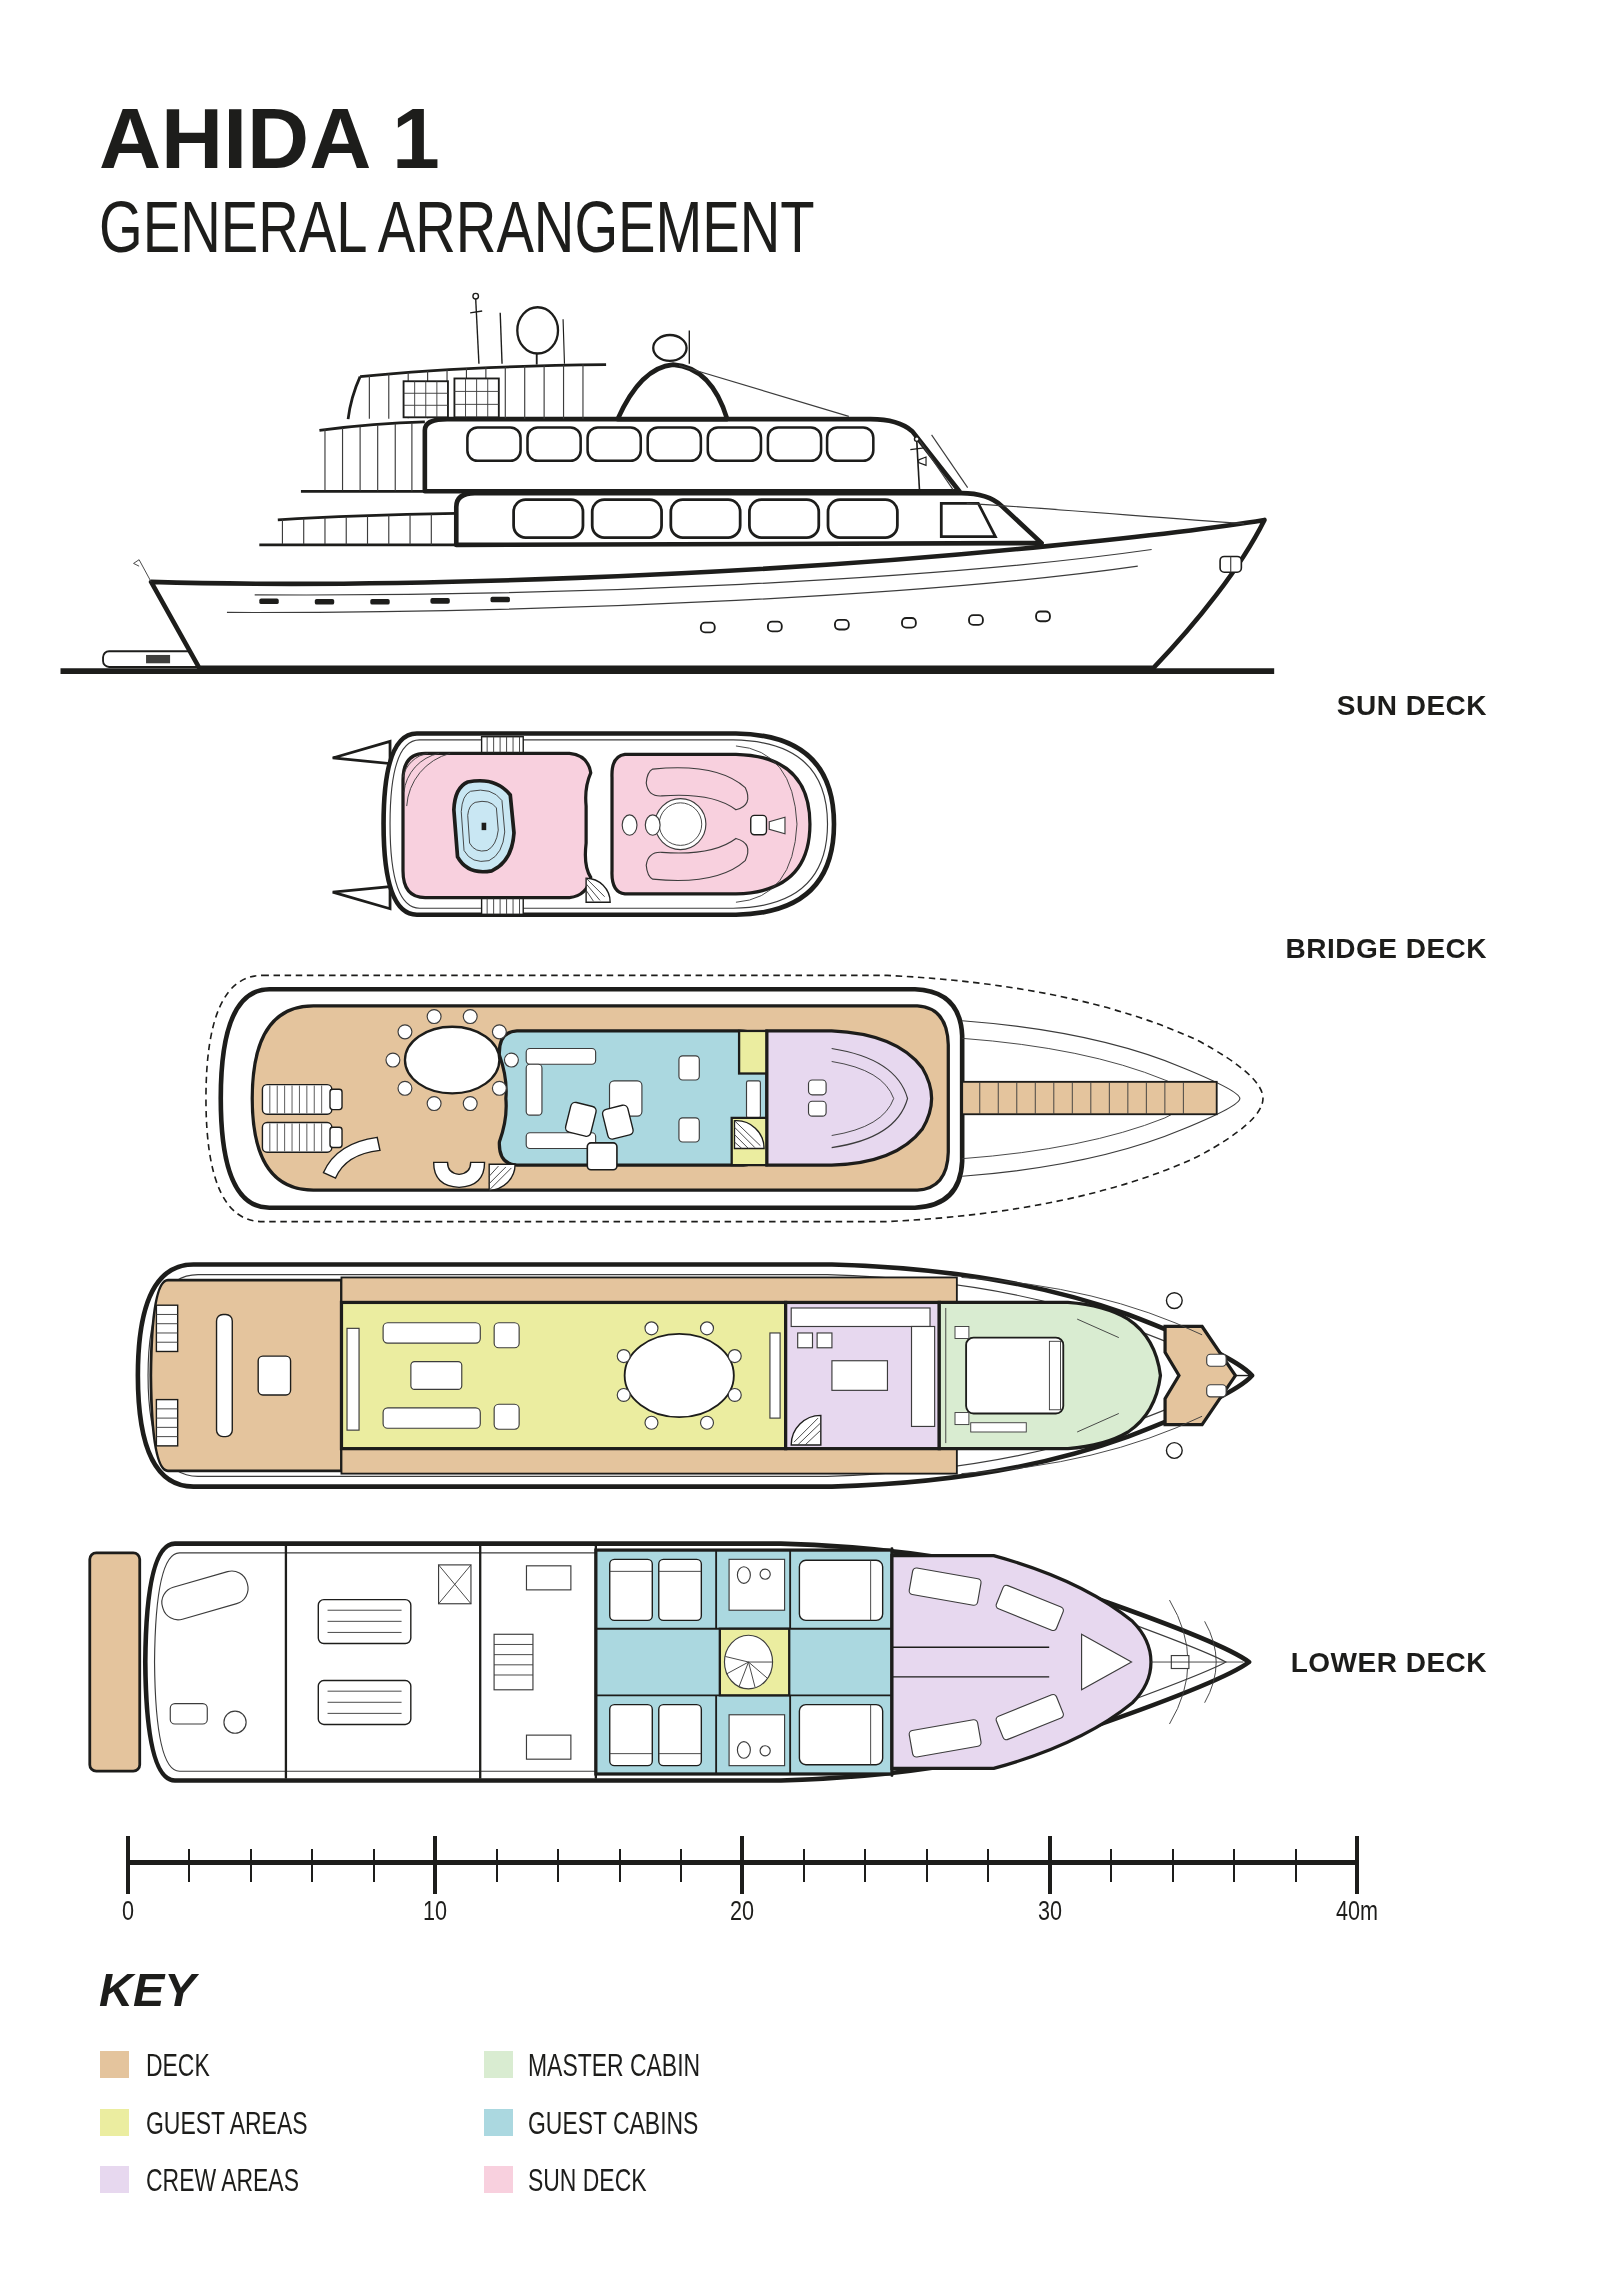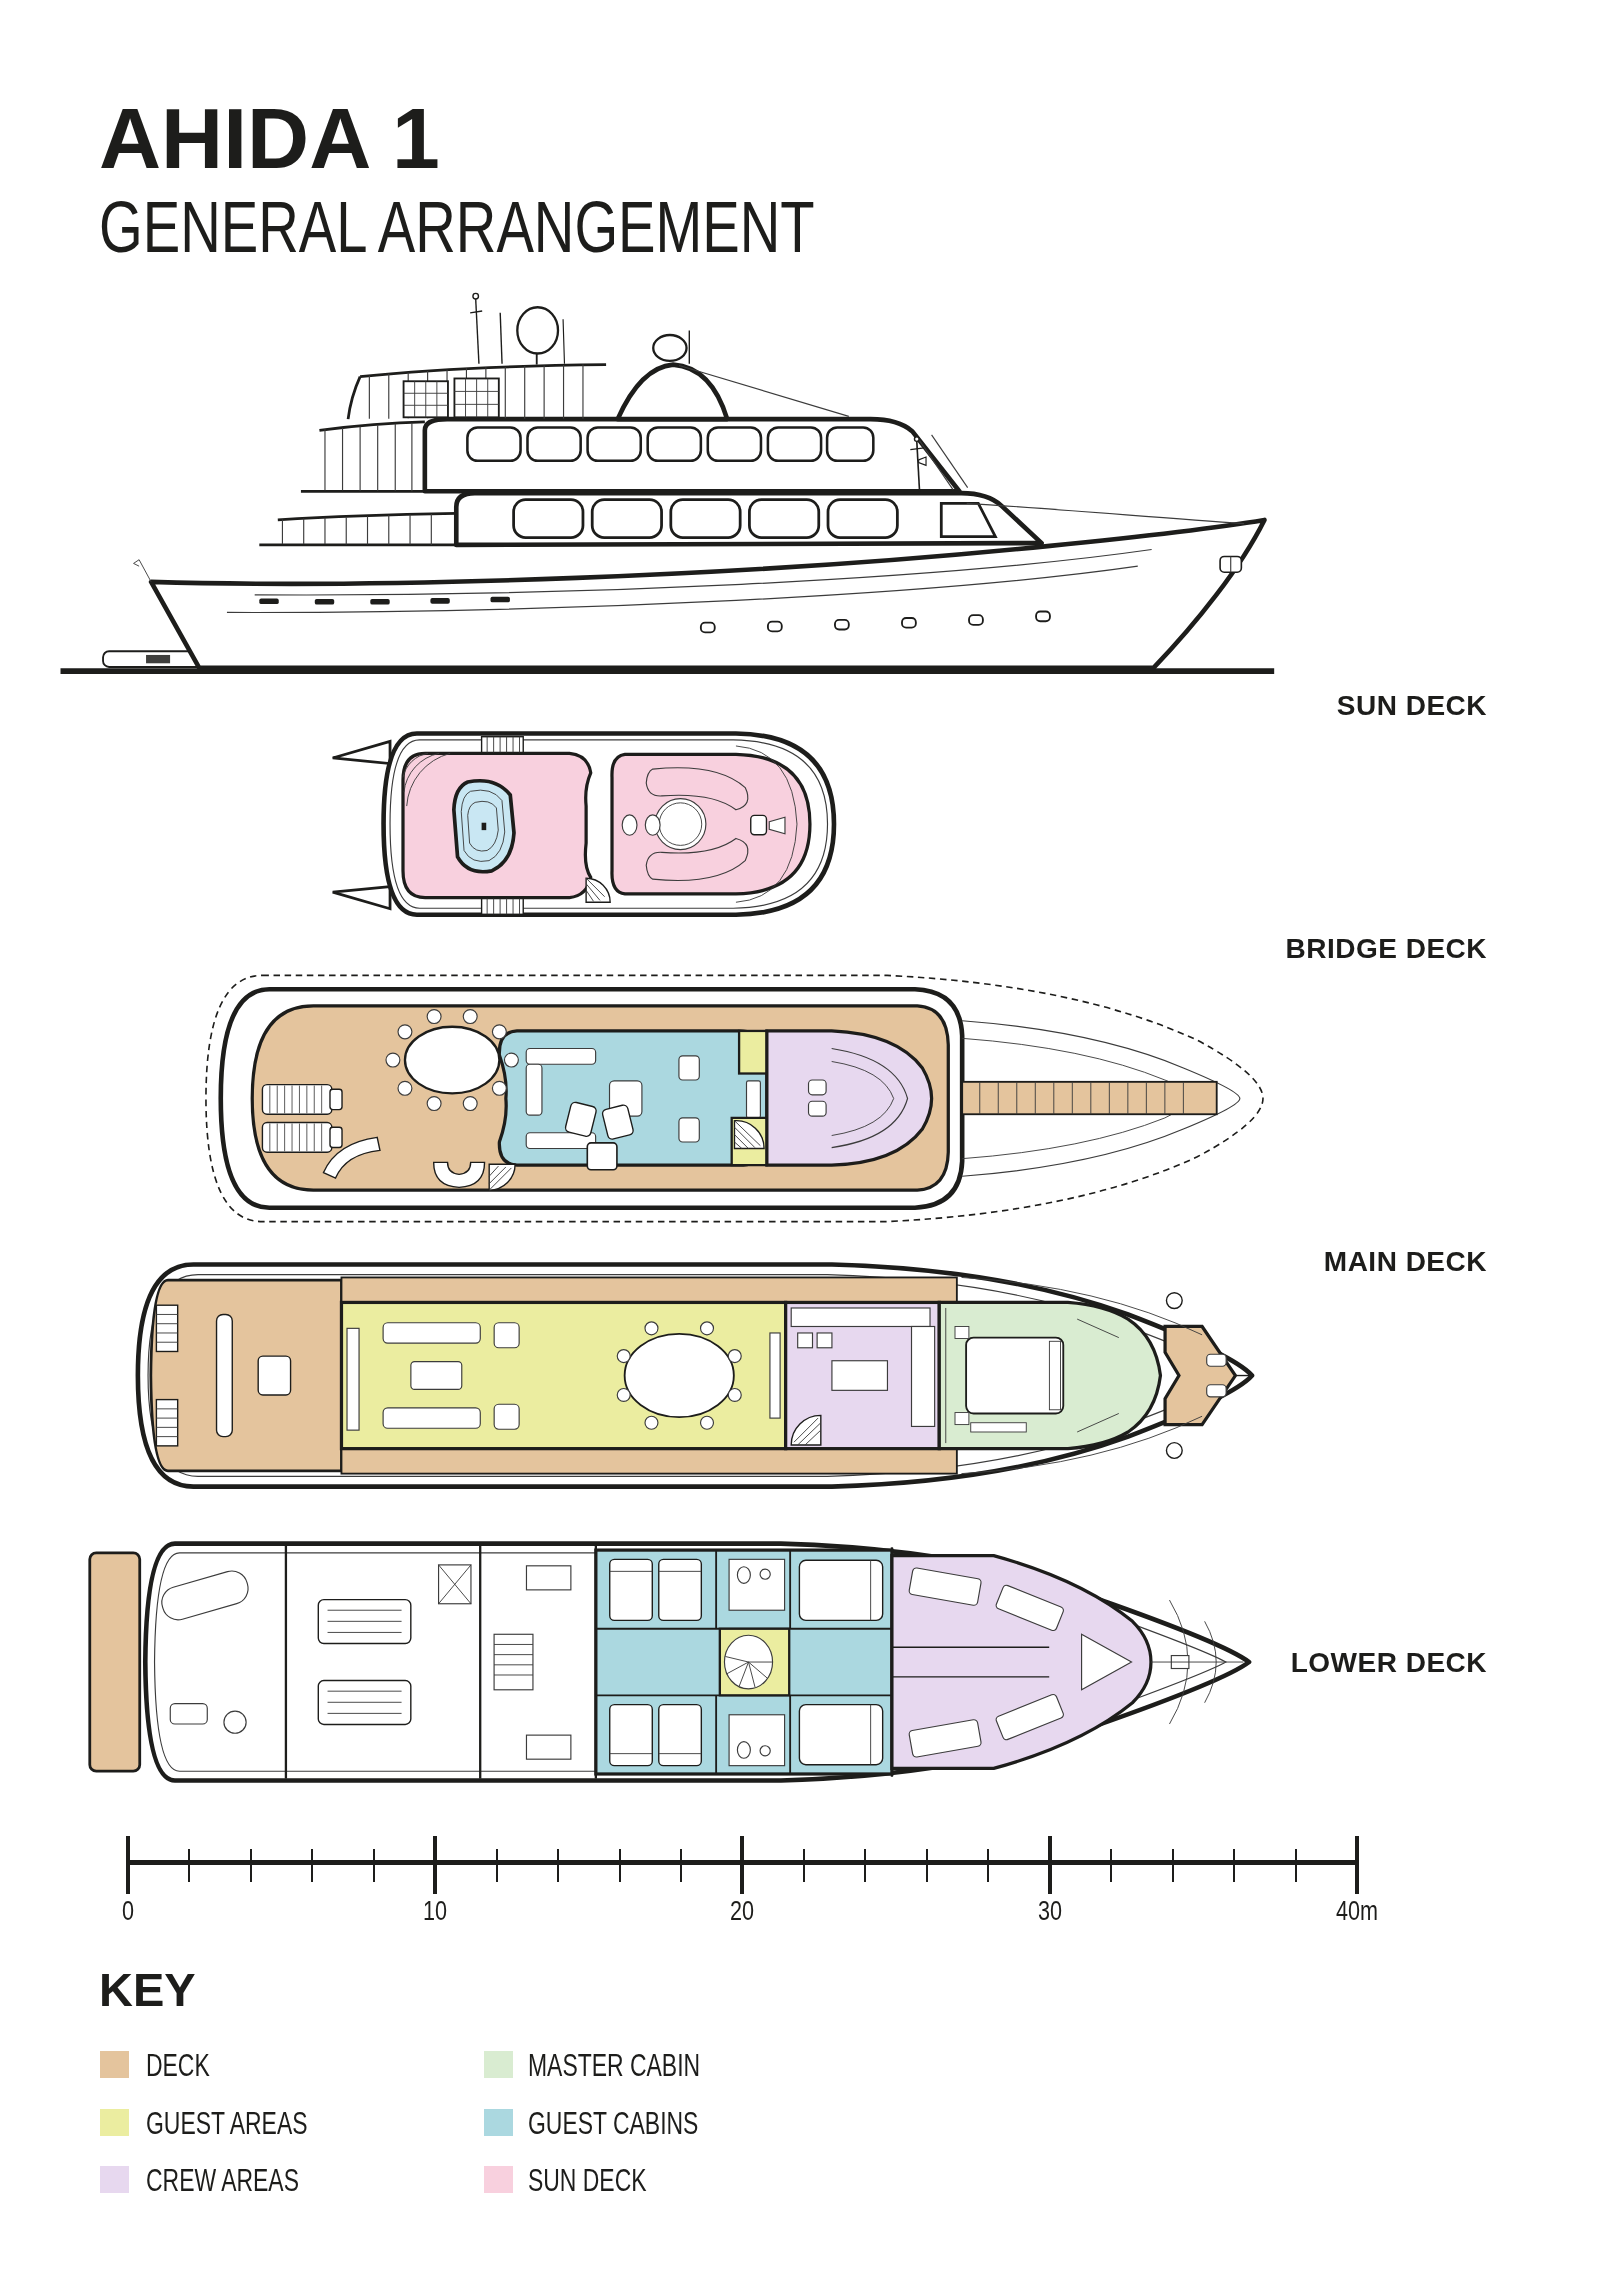--- a/index.html
+++ b/index.html
@@ -3,21 +3,21 @@
 <meta charset="utf-8">
 <style>
   html,body{margin:0;padding:0;background:#fff;}
   #page{position:relative;width:1623px;height:2295px;background:#ffffff;overflow:hidden;
         font-family:"Liberation Sans",sans-serif;color:#1d1d1b;}
   .abs{position:absolute;}
   .page-title{font-size:86px;font-weight:800;letter-spacing:0;line-height:1;}
   .page-subtitle{font-size:72px;font-weight:400;line-height:1;}
   .page-subtitle .squeeze{display:inline-block;transform:scaleX(.78);transform-origin:left center;white-space:nowrap;}
   .view-label{width:555px;text-align:right;font-size:28px;font-weight:700;letter-spacing:0.5px;white-space:nowrap;}
-  .key-title{font-size:47px;font-weight:800;line-height:1;}
+  .key-title{font-size:47px;font-weight:800;line-height:1;font-style:italic;}
   .legend-swatch{width:29px;height:27px;}
   .legend-label{font-size:31px;font-weight:400;white-space:nowrap;display:inline-block;
                 transform:scaleX(.74);transform-origin:left center;}
   
   #scalebar{position:absolute;}
   #scalebar .baseline{position:absolute;left:0;top:28px;width:1229px;height:4.6px;background:#1d1d1b;}
   #scalebar .tick{position:absolute;top:16.7px;width:2.3px;height:33px;background:#1d1d1b;margin-left:-0.9px;}
   #scalebar .tick.major{top:3.7px;height:58px;width:3.7px;margin-left:-1.9px;}
   #scalebar .tick-label{position:absolute;top:64px;font-size:27px;font-weight:400;
         transform:translateX(-50%) scaleX(.8);white-space:nowrap;}
@@ -41,21 +41,20 @@
 
 <div id="page">
 
   <div class="abs page-title" style="left:99px;top:95px;">AHIDA 1</div>
   <div class="abs page-subtitle" style="left:99px;top:191px;">
     <span class="squeeze">GENERAL ARRANGEMENT</span>
   </div>
 
   <div class="abs view-label" style="right:136px;top:690px;">SUN DECK</div>
   <div class="abs view-label" style="right:136px;top:933px;">BRIDGE DECK</div>
-  <div class="abs view-label" style="right:136px;top:1246px;">MAIN DECK</div>
   <div class="abs view-label" style="right:136px;top:1647px;">LOWER DECK</div>
 
   <svg class="abs" style="left:60px;top:286px;" width="1217" height="393" viewBox="0 0 2630 850">
     <g>
       <line x1="0" y1="833" x2="2625" y2="833" stroke="#1d1d1b" stroke-width="12"></line>
     </g>
     <g>
       <rect x="92" y="790" width="380" height="34" rx="13" class="fw" stroke="#1d1d1b" stroke-width="4"></rect>
       <rect x="185" y="798" width="52" height="18" fill="#1d1d1b" opacity=".85"></rect>
       <rect x="330" y="798" width="52" height="18" fill="#1d1d1b" opacity=".85"></rect>

